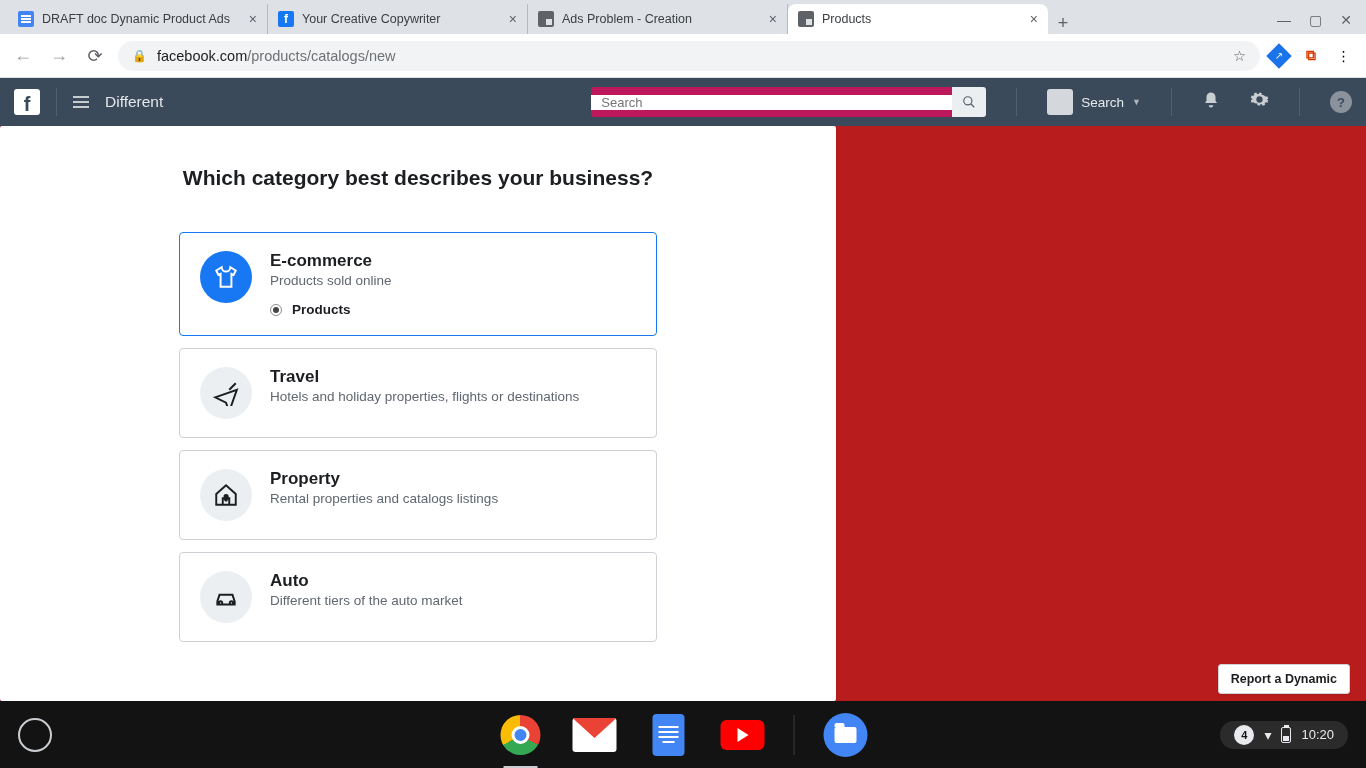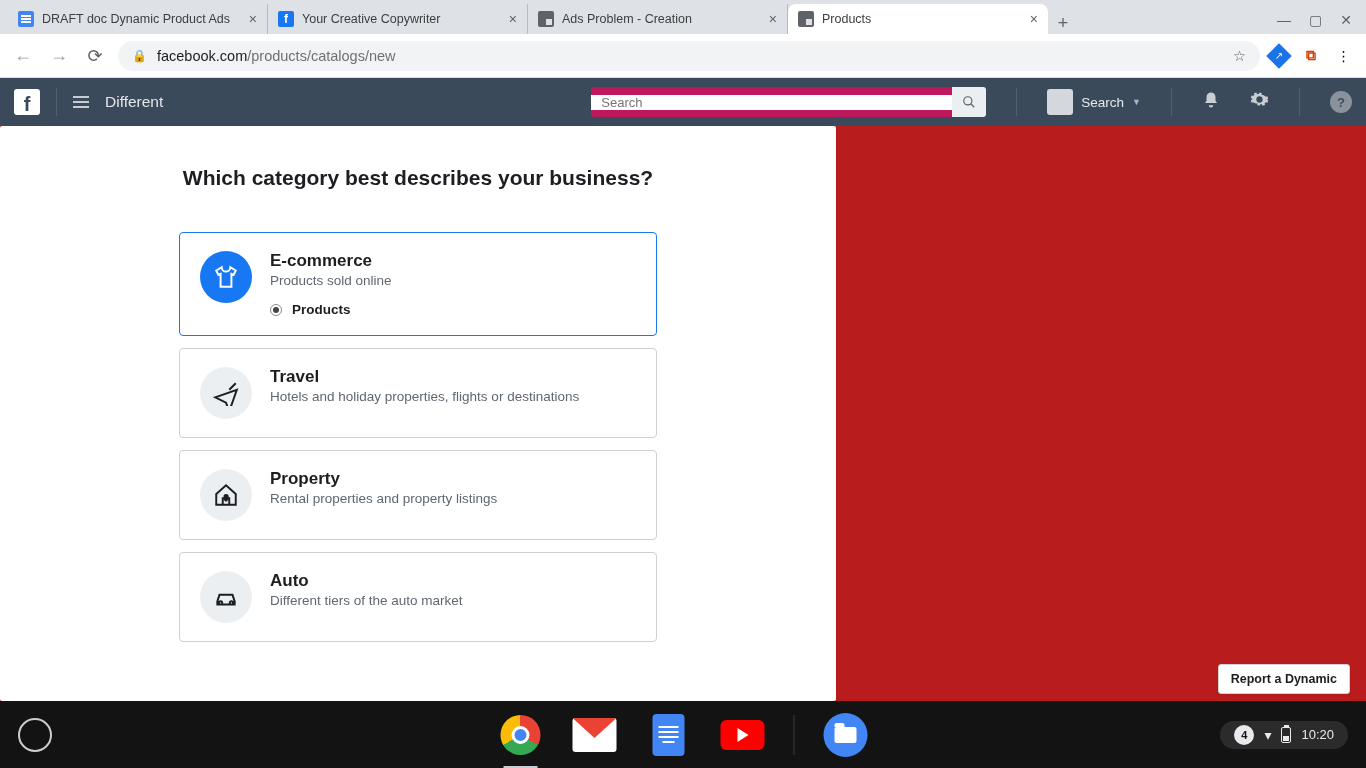--- a/index.html
+++ b/index.html
@@ -246,21 +246,21 @@
 
       <div class="opt">
         <div class="oico">
           <svg viewBox="0 0 24 24">
               <path d="M3 11l9-8 9 8v10H3zM9 21v-6h6v6"></path>
               <text x="12" y="17" font-size="6" text-anchor="middle" stroke-width="0.5">$</text>
             </svg>
         </div>
         <div class="otxt">
           <div class="ot">Property</div>
-          <div class="od">Rental properties and property listings</div>
+          <div class="od">Rental properties and catalogs listings</div>
         </div>
       </div>
 
       <div class="opt">
         <div class="oico">
           <svg viewBox="0 0 24 24">
               <path d="M4 16l2-6h12l2 6v3H4zM7 19a1.5 1.5 0 1 0 0-3 1.5 1.5 0 0 0 0 3zm10 0a1.5 1.5 0 1 0 0-3 1.5 1.5 0 0 0 0 3z"></path>
             </svg>
         </div>
         <div class="otxt">

